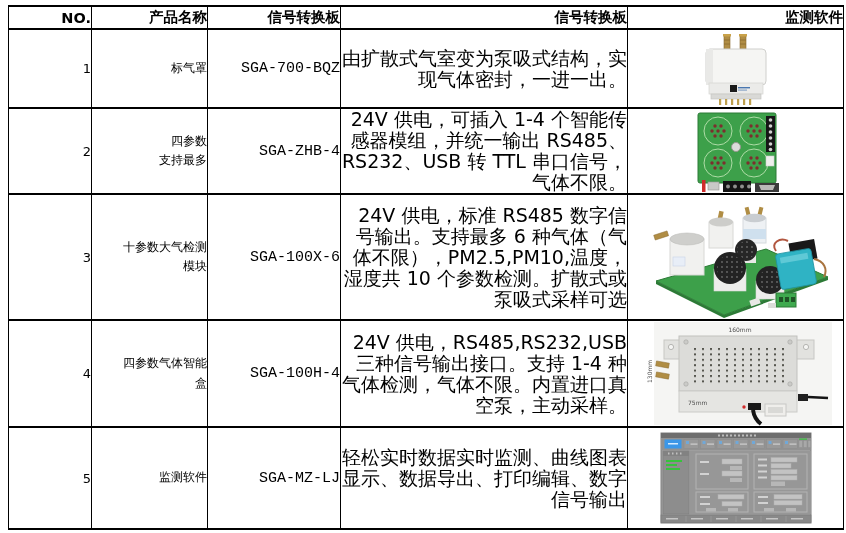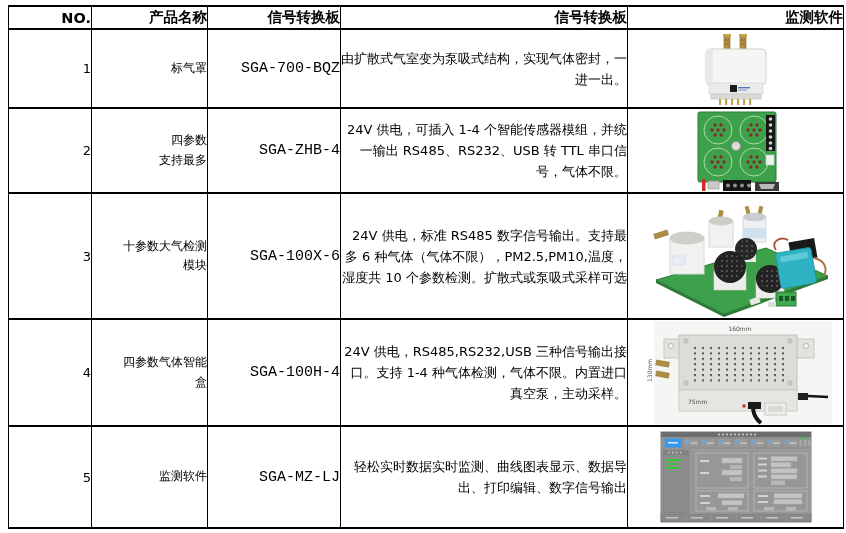--- a/index.html
+++ b/index.html
@@ -12,21 +12,21 @@
        border-top:2px solid #000;border-bottom:2px solid #000;
        padding:0;vertical-align:middle;overflow:hidden;text-align:right;}
   tr.hdr{height:23px;}
   tr.r1{height:79px;} tr.r2{height:85px;} tr.r3{height:126px;}
   tr.r4{height:107px;} tr.r5{height:102px;}
   th{font-size:14.5px;font-weight:bold;text-align:center;}
   td.c-no{font-size:13px;text-align:center;}
   td.c-name{font-size:12px;text-align:center;white-space:pre-line;line-height:1.6;}
   td.c-model{font-size:15px;text-align:center;
        font-family:"Liberation Mono","DejaVu Sans Mono",monospace;}
-  td.c-fn{font-size:13px;line-height:21px;padding:4px 9px 4px 9px;text-align:left;}
+  td.c-fn{font-size:19px;line-height:21px;padding:4px 9px 4px 9px;text-align:left;}
   td.c-img{text-align:center;}
   td.c-img svg{display:block;margin:0 auto;}
   .dim-label{font-size:6px;fill:#4d4d4d;font-family:"DejaVu Sans",sans-serif;}
 </style>
 </head>
 <body>
 
 <table class="product">
   <colgroup>
     <col style="width:83px">

